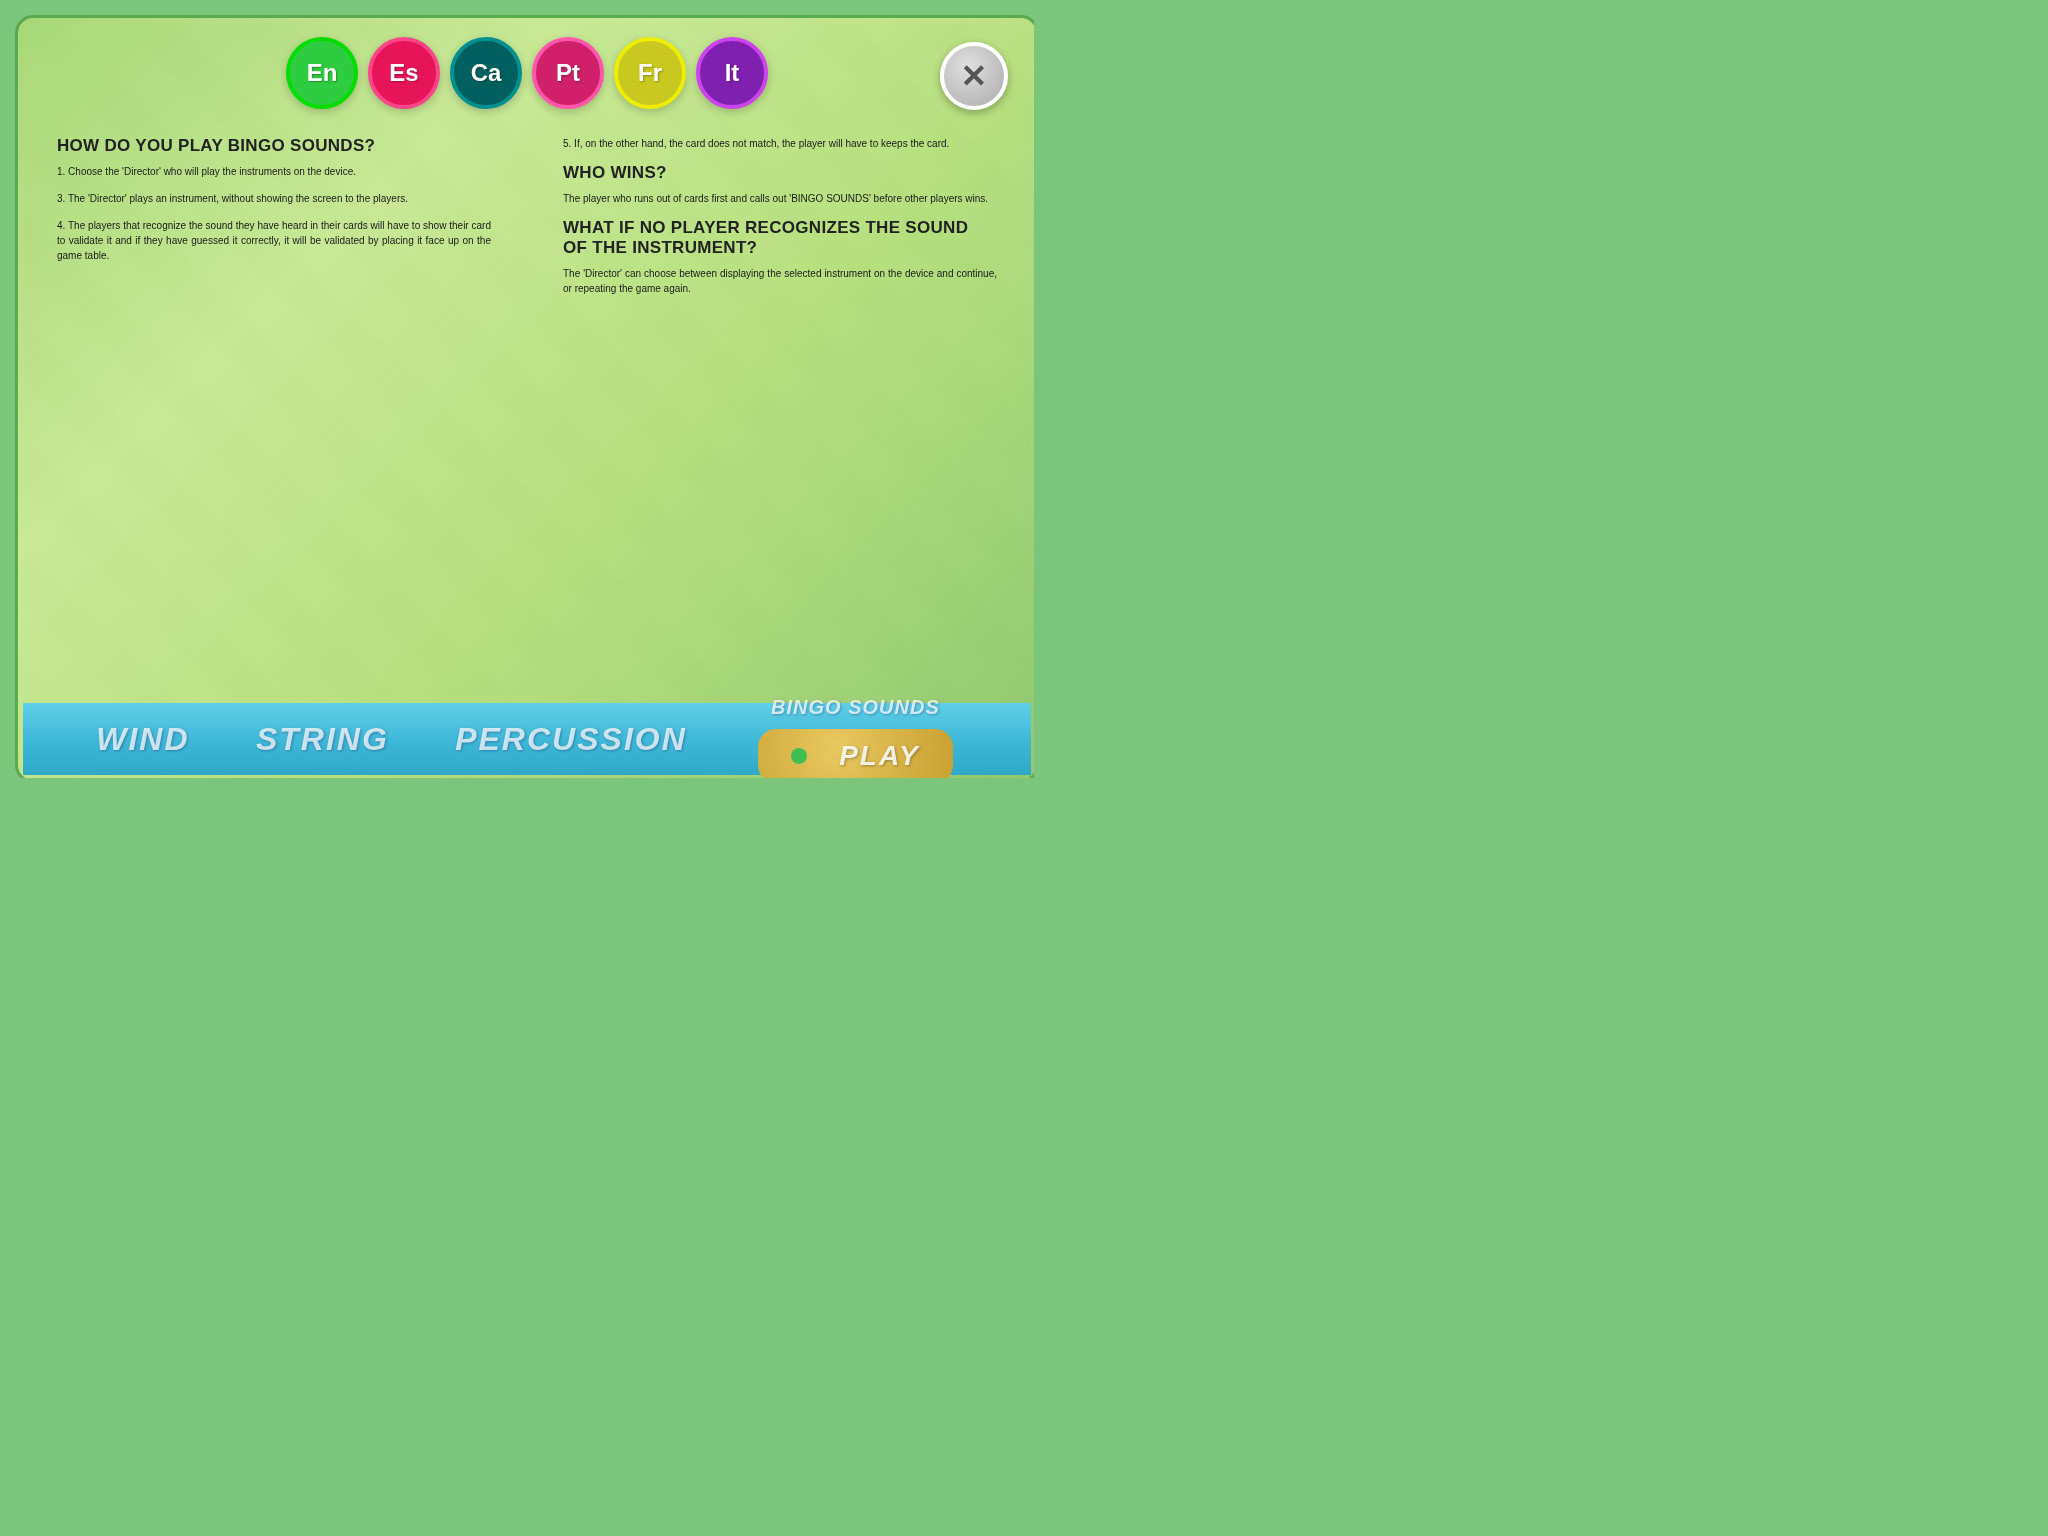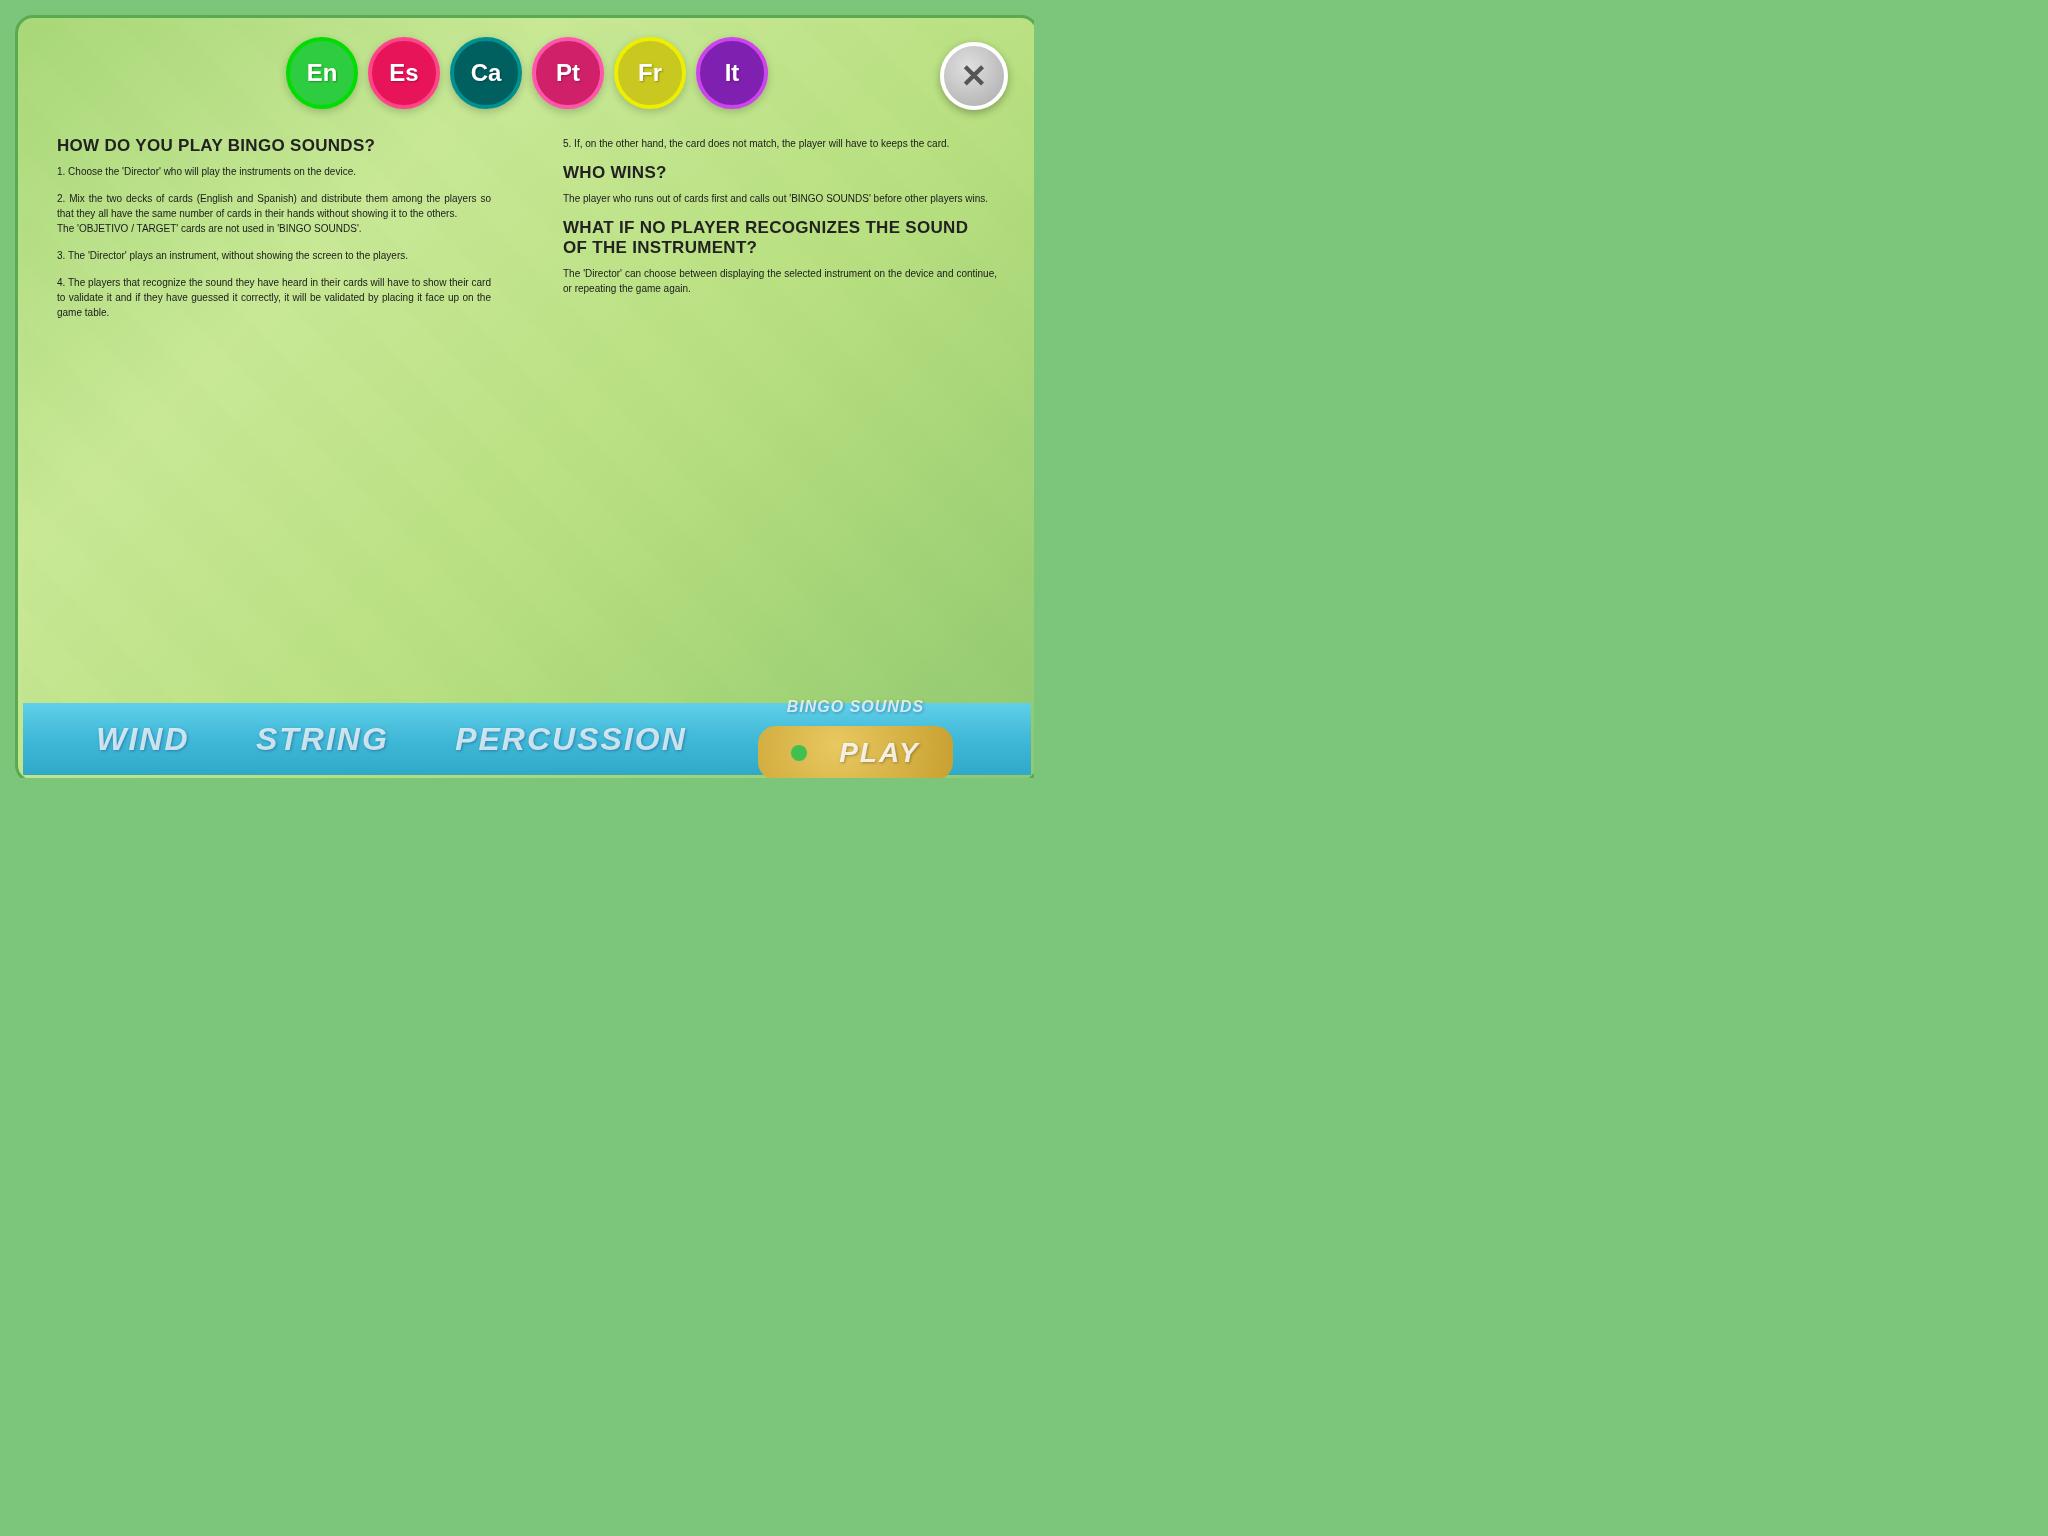--- a/index.html
+++ b/index.html
@@ -196,42 +196,38 @@
     <div class="close-btn">
       <span>✕</span>
     </div>
   </div>
 
   <div class="content">
 
     <div class="col-left">
       <p class="section-title">HOW DO YOU PLAY BINGO SOUNDS?</p>
       <p class="section-text">1. Choose the 'Director' who will play the instruments on the device.</p>
-      <p class="section-text">
-        2. Mix the two decks of cards (English and Spanish) and distribute them among the players so that they all have the same number of cards in their hands without showing it to the others.<br>
-        The 'OBJETIVO / TARGET' cards are not used in 'BINGO SOUNDS'.
-      </p>
       <p class="section-text">3. The 'Director' plays an instrument, without showing the screen to the players.</p>
       <p class="section-text">4. The players that recognize the sound they have heard in their cards will have to show their card to validate it and if they have guessed it correctly, it will be validated by placing it face up on the game table.</p>
     </div>
 
     <div class="col-right">
       <p class="section-text">5.  If, on the other hand, the card does not match, the player will have to keeps the card.</p>
       <p class="section-title">WHO WINS?</p>
       <p class="section-text">The player who runs out of cards first and calls out 'BINGO SOUNDS' before other players wins.</p>
       <p class="section-title">WHAT IF NO PLAYER RECOGNIZES THE SOUND OF THE INSTRUMENT?</p>
       <p class="section-text">The 'Director' can choose between displaying the selected instrument on the device and continue, or repeating the game again.</p>
     </div>
   </div>
 
   <div class="bottom-bar">
     <span class="bottom-label">WIND</span>
     <span class="bottom-label">STRING</span>
     <span class="bottom-label">PERCUSSION</span>
     <div style="display:flex;flex-direction:column;align-items:center;">
-      <span class="bottom-label" style="font-size:16px;letter-spacing:1px;">BINGO SOUNDS</span>
+      <span class="bottom-label" style="font-size:20px;letter-spacing:1px;">BINGO SOUNDS</span>
       <div class="play-badge">
         <div class="play-dot"></div>
         <span class="play-text">PLAY</span>
       </div>
     </div>
   </div>
 </div>
 
 </body></html>

